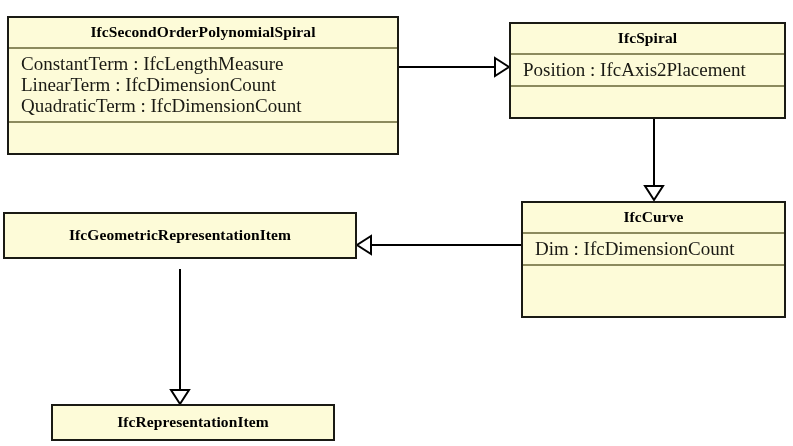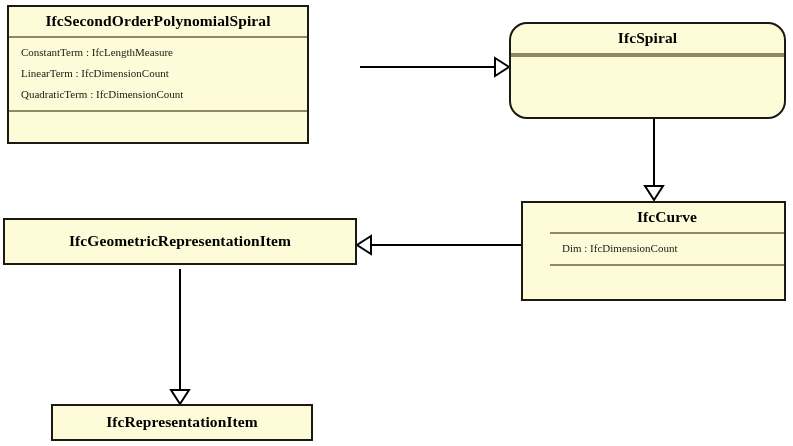--- a/index.html
+++ b/index.html
@@ -35,21 +35,21 @@
     white-space: nowrap;
   }
   .uml-divider {
     height: 2px;
     background: #8c8a5e;
     flex: none;
   }
   .uml-attrs {
     box-sizing: border-box;
     padding: 4px 12px 5px 12px;
-    font-size: 11px;
+    font-size: 19px;
     color: #1a1a14;
     line-height: 21px;
     text-align: left;
   }
   .uml-attr {
     white-space: nowrap;
   }
   .uml-ops {
     box-sizing: border-box;
     min-height: 16px;
@@ -96,50 +96,53 @@
       <line x1="521" y1="245" x2="371" y2="245"></line>
       <polygon class="hollow-head" points="371,236 371,254 357,245"></polygon>
     </g>
 
     <g>
       <line x1="180" y1="269" x2="180" y2="390"></line>
       <polygon class="hollow-head" points="171,390 189,390 180,404"></polygon>
     </g>
   </svg>
 
-  <div class="uml-class" style="left:7px; top:5px; width:302px; height:139px;">
+  <div class="uml-class" style="left:7px; top:16px; width:392px; height:139px;">
     <div class="uml-name">IfcSecondOrderPolynomialSpiral</div>
     <div class="uml-divider"></div>
     <div class="uml-attrs">
       <div class="uml-attr">ConstantTerm : IfcLengthMeasure</div>
       <div class="uml-attr">LinearTerm : IfcDimensionCount</div>
       <div class="uml-attr">QuadraticTerm : IfcDimensionCount</div>
     </div>
     <div class="uml-divider"></div>
     <div class="uml-ops"></div>
   </div>
 
-  <div class="uml-class" style="left:509px; top:22px; width:277px; height:97px;border-radius:18px;">
+  <div class="uml-class" style="left:509px; top:22px; width:277px; height:97px;">
     <div class="uml-name">IfcSpiral</div>
     <div class="uml-divider"></div>
+    <div class="uml-attrs">
+      <div class="uml-attr">Position : IfcAxis2Placement</div>
+    </div>
     <div class="uml-divider"></div>
     <div class="uml-ops"></div>
   </div>
 
-  <div class="uml-class" style="left:521px; top:201px; width:265px; height:100px;padding-left:27px;">
+  <div class="uml-class" style="left:521px; top:201px; width:265px; height:117px;">
     <div class="uml-name">IfcCurve</div>
     <div class="uml-divider"></div>
     <div class="uml-attrs">
       <div class="uml-attr">Dim : IfcDimensionCount</div>
     </div>
     <div class="uml-divider"></div>
     <div class="uml-ops"></div>
   </div>
 
-  <div class="uml-class" style="left:3px; top:218px; width:354px; height:47px; justify-content:center;">
+  <div class="uml-class" style="left:3px; top:212px; width:354px; height:47px; justify-content:center;">
     <div class="uml-name">IfcGeometricRepresentationItem</div>
   </div>
 
-  <div class="uml-class" style="left:51px; top:404px; width:262px; height:37px; justify-content:center;">
+  <div class="uml-class" style="left:51px; top:404px; width:284px; height:37px; justify-content:center;">
     <div class="uml-name">IfcRepresentationItem</div>
   </div>
 
 </div>
 
 </body></html>

